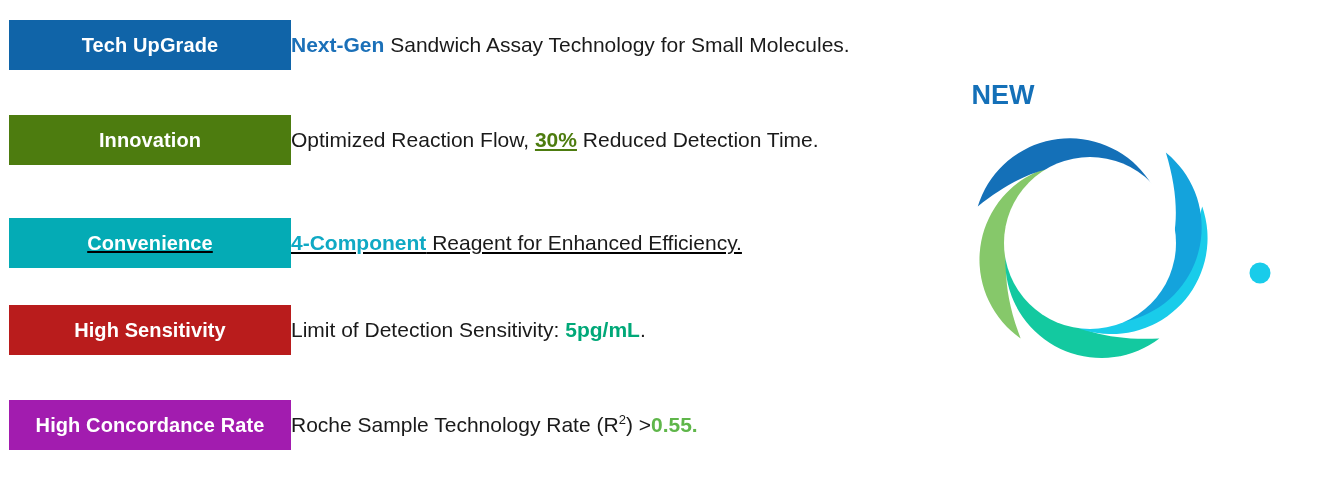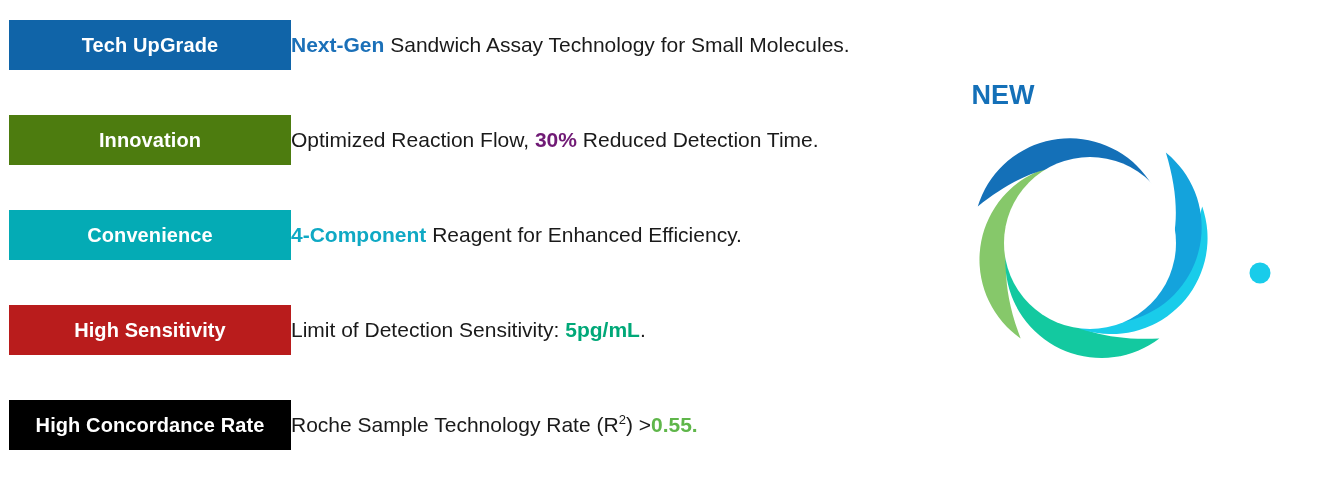--- a/index.html
+++ b/index.html
@@ -106,44 +106,44 @@
       <div class="feature-desc">
         <span class="hl" style="color:#1b70b8;">Next-Gen</span><span> Sandwich Assay Technology for Small Molecules.</span>
       </div>
     </div>
 
     <div class="feature-row" style="top:115px;">
       <div class="feature-badge" style="background:#4d7c0f;">
         <span class="feature-badge-label">Innovation</span>
       </div>
       <div class="feature-desc">
-        <span>Optimized Reaction Flow, </span><span class="hl" style="color:#701a75;">30%</span><span> Reduced Detection Time.</span>
-      </div>
-    </div>
-
-    <div class="feature-row" style="top:210px;">
+        <span>Optimized Reaction Flow, </span><span class="hl" style="color:#4d7c0f;text-decoration:underline;">30%</span><span> Reduced Detection Time.</span>
+      </div>
+    </div>
+
+    <div class="feature-row" style="top:218px;text-decoration:underline;">
       <div class="feature-badge" style="background:#04abb5;">
         <span class="feature-badge-label">Convenience</span>
       </div>
       <div class="feature-desc">
         <span class="hl" style="color:#0fa9c4;">4-Component</span><span> Reagent for Enhanced Efficiency.</span>
       </div>
     </div>
 
     <div class="feature-row" style="top:305px;">
       <div class="feature-badge" style="background:#b91c1c;">
         <span class="feature-badge-label">High Sensitivity</span>
       </div>
       <div class="feature-desc">
         <span>Limit of Detection Sensitivity: </span><span class="hl" style="color:#00a878;">5pg/mL</span><span>.</span>
       </div>
     </div>
 
     <div class="feature-row" style="top:400px;">
-      <div class="feature-badge" style="background:#000000;text-align:right;">
+      <div class="feature-badge" style="background:#a21caf;text-align:right;">
         <span class="feature-badge-label">High Concordance Rate</span>
       </div>
       <div class="feature-desc">
         <span>Roche Sample Technology Rate (R</span><sup>2</sup><span>) &gt;</span><span class="hl" style="color:#5fb64a;">0.55</span><span class="hl" style="color:#5fb64a;">.</span>
       </div>
     </div>
 
   </div>
 
   <div id="pinwheel-graphic">

